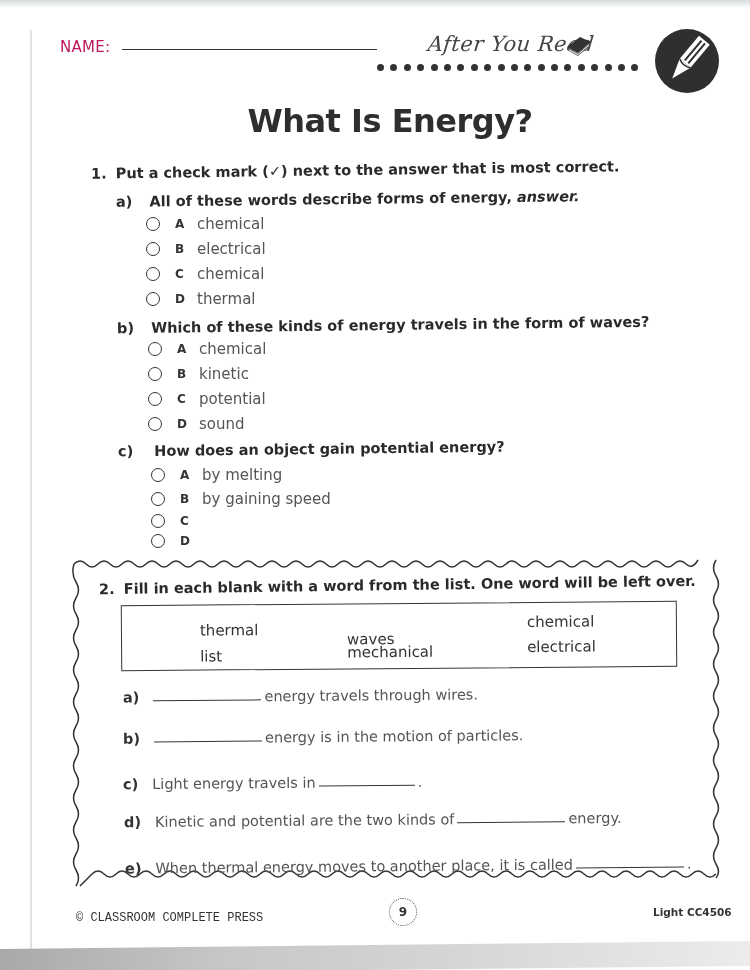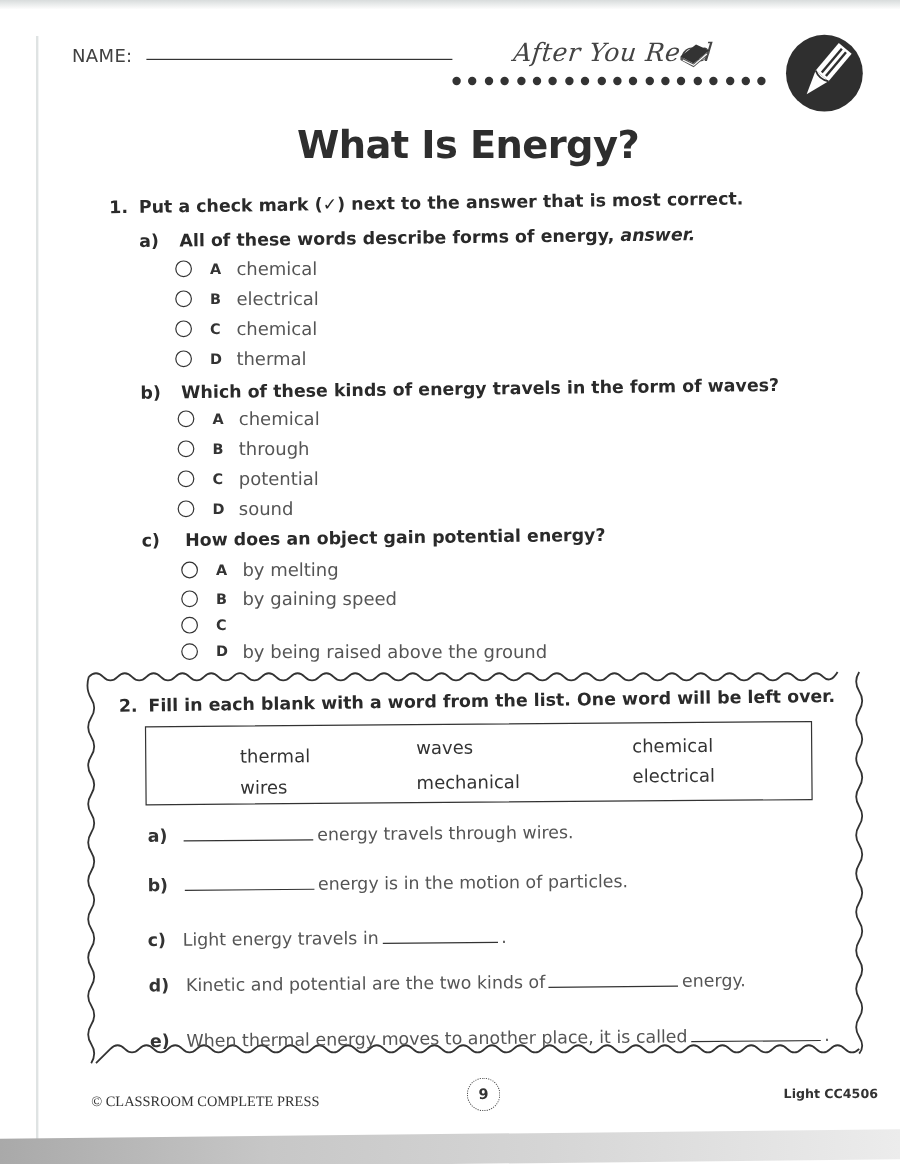--- a/index.html
+++ b/index.html
@@ -17,21 +17,21 @@
       position: absolute; left: 30px; top: 30px; width: 2px; height: 920px;
       background: #dfe3e3;
     }
     .scan-bottom {
       position: absolute; left: 0; top: 945px; width: 750px; height: 25px;
       background: linear-gradient(to right, #a9a9a9, #c7c7c7 30%, #d5d5d5 60%, #ececec);
       transform: skewY(-0.6deg);
     }
     .abs { position: absolute; white-space: nowrap; }
 
-    .name-label { left: 60px; top: 38px; font-size: 15px; color: #404040; letter-spacing: 0.3px; }
+    .name-label { left: 60px; top: 38px; font-size: 15px; color: #be185d; letter-spacing: 0.3px; }
     .name-line { left: 122px; top: 49px; width: 255px; height: 1px; background: #333; }
 
     .after-read {
       left: 428px; top: 32px; font-size: 21px; color: #444;
       font-family: "DejaVu Serif", serif; font-style: italic; letter-spacing: 0.5px;
       transform: skewX(-6deg);
     }
     .book-icon { left: 564px; top: 34px; width: 30px; height: 24px; }
     .dots-row { left: 377px; top: 64px; display: flex; gap: 6.4px; }
     .dot { width: 7px; height: 7px; border-radius: 50%; background: #333; }
@@ -57,21 +57,21 @@
       left: 121px; top: 603px; width: 556px; height: 66px;
       border: 1.6px solid #333; box-sizing: border-box;
       transform: rotate(-0.45deg);
     }
     .wb-word { position: absolute; font-size: 15px; color: #333; }
 
     .fill { font-size: 14.5px; color: #555; display: flex; align-items: flex-end; }
     .blank { display: inline-block; height: 1px; background: #333; margin: 0 3px 4px 3px; }
     .fill-label { font-size: 14.5px; font-weight: bold; color: #333; }
 
-    .footer-left { left: 76px; top: 911px; font-size: 12px; font-family: Liberation Serif, serif; color: #333; }
+    .footer-left { left: 76px; top: 911px; font-size: 12px; font-family: Liberation Mono, monospace; color: #333; }
     .page-num {
       left: 389px; top: 898px; width: 28px; height: 28px; border-radius: 50%;
       border: 1.3px dotted #555; box-sizing: border-box;
       display: flex; align-items: center; justify-content: center;
       font-size: 12px; font-weight: bold; color: #333;
     }
     .footer-right { left: 653px; top: 906px; font-size: 10.5px; font-weight: bold; color: #333; }
   </style>
 </head>
 <body>
@@ -162,21 +162,21 @@
 </div>
 <div class="abs" style="left:148px; top:340px; display:flex; flex-direction:column; gap:7px;">
   <div class="opt">
       <span class="radio"></span>
       <span class="letter">A</span>
       <span>chemical</span>
     </div>
   <div class="opt">
       <span class="radio"></span>
       <span class="letter">B</span>
-      <span>through</span>
+      <span>kinetic</span>
     </div>
   <div class="opt">
       <span class="radio"></span>
       <span class="letter">C</span>
       <span>potential</span>
     </div>
   <div class="opt">
       <span class="radio"></span>
       <span class="letter">D</span>
       <span>sound</span>
@@ -198,41 +198,40 @@
       <span class="letter">B</span>
       <span>by gaining speed</span>
     </div>
   <div class="opt">
       <span class="radio"></span>
       <span class="letter">C</span>
     </div>
   <div class="opt">
       <span class="radio"></span>
       <span class="letter">D</span>
-      <span>by being raised above the ground</span>
     </div>
 </div>
 
 <svg class="abs wavy-box" viewBox="0 0 658 342" preserveAspectRatio="none">
   <path fill="none" stroke="#333" stroke-width="1.5" d="M6 12 q6 -6 12 0 t12 0 t12 0 t12 0 t12 0 t12 0 t12 0 t12 0 t12 0 t12 0 t12 0 t12 0 t12 0 t12 0 t12 0 t12 0 t12 0 t12 0 t12 0 t12 0 t12 0 t12 0 t12 0 t12 0 t12 0 t12 0 t12 0 t12 0 t12 0 t12 0 t12 0 t12 0 t12 0 t12 0 t12 0 t12 0 t12 0 t12 0 t12 0 t12 0 t12 0 t12 0 t12 0 t12 0 t12 0 t12 0 t12 0 t12 0 t12 0 t12 0 t12 0 t12 -4
        M648 8 q-5 8 0 16 t0 16 t0 16 t0 16 t0 16 t0 16 t0 16 t0 16 t0 16 t0 16 t0 16 t0 16 t0 16 t0 16 t0 16 t0 16 t0 16 t0 16 t0 16 t0 14
        M648 322 q-6 6 -12 0 t-12 0 t-12 0 t-12 0 t-12 0 t-12 0 t-12 0 t-12 0 t-12 0 t-12 0 t-12 0 t-12 0 t-12 0 t-12 0 t-12 0 t-12 0 t-12 0 t-12 0 t-12 0 t-12 0 t-12 0 t-12 0 t-12 0 t-12 0 t-12 0 t-12 0 t-12 0 t-12 0 t-12 0 t-12 0 t-12 0 t-12 0 t-12 0 t-12 0 t-12 0 t-12 0 t-12 0 t-12 0 t-12 0 t-12 0 t-12 0 t-12 0 t-12 0 t-12 0 t-12 0 t-12 0 t-12 0 t-12 0 t-12 0 t-12 0 t-12 0 t-12 0 t-12 12
        M8 334 q5 -8 0 -16 t0 -16 t0 -16 t0 -16 t0 -16 t0 -16 t0 -16 t0 -16 t0 -16 t0 -16 t0 -16 t0 -16 t0 -16 t0 -16 t0 -16 t0 -16 t0 -16 t0 -16 t0 -16 t-2 -18"></path>
 </svg>
 
 <div class="abs q-head" style="left:99px; top:577px; font-size:14.5px; transform:rotate(-0.8deg);">
   <span>2.</span>
   <span style="margin-left:4px;">Fill in each blank with a word from the list. One word will be left over.</span>
 </div>
 
 <div class="abs wordbank">
   <span class="wb-word" style="left:78px; top:16px;">thermal</span>
-  <span class="wb-word" style="left:225px; top:10px;">waves</span>
+  <span class="wb-word" style="left:225px; top:26px;">waves</span>
   <span class="wb-word" style="left:405px; top:10px;">chemical</span>
-  <span class="wb-word" style="left:78px; top:42px;">wires</span>
+  <span class="wb-word" style="left:78px; top:42px;">list</span>
   <span class="wb-word" style="left:225px; top:39px;">mechanical</span>
   <span class="wb-word" style="left:405px; top:35px;">electrical</span>
 </div>
 
 <div class="abs fill" style="left:123px; top:688px; transform:rotate(-0.5deg);">
   <span class="fill-label">a)</span>
   <span class="blank" style="width:108px; margin-left:14px;"></span>
   <span>energy travels through wires.</span>
 </div>
 <div class="abs fill" style="left:123px; top:729px; transform:rotate(-0.5deg);">

